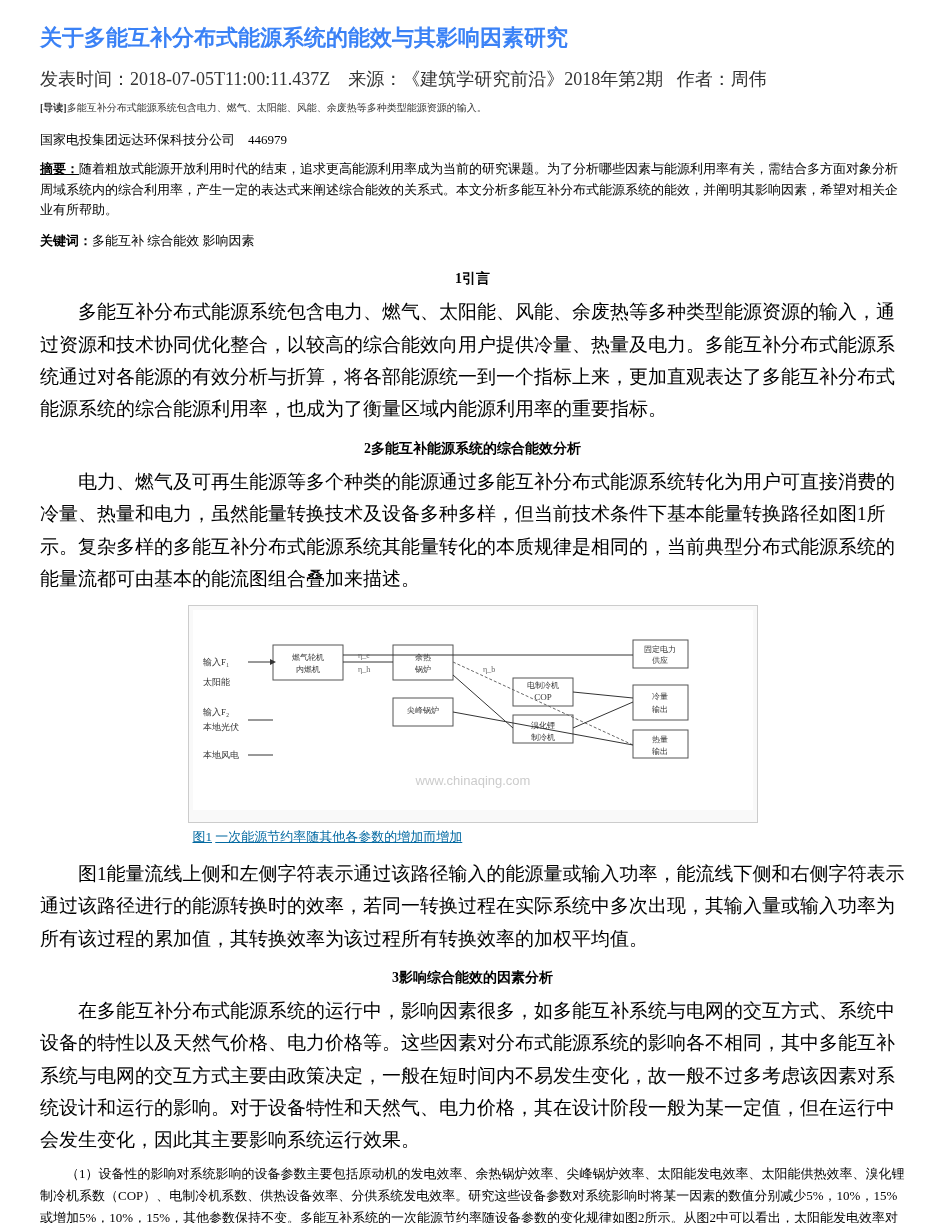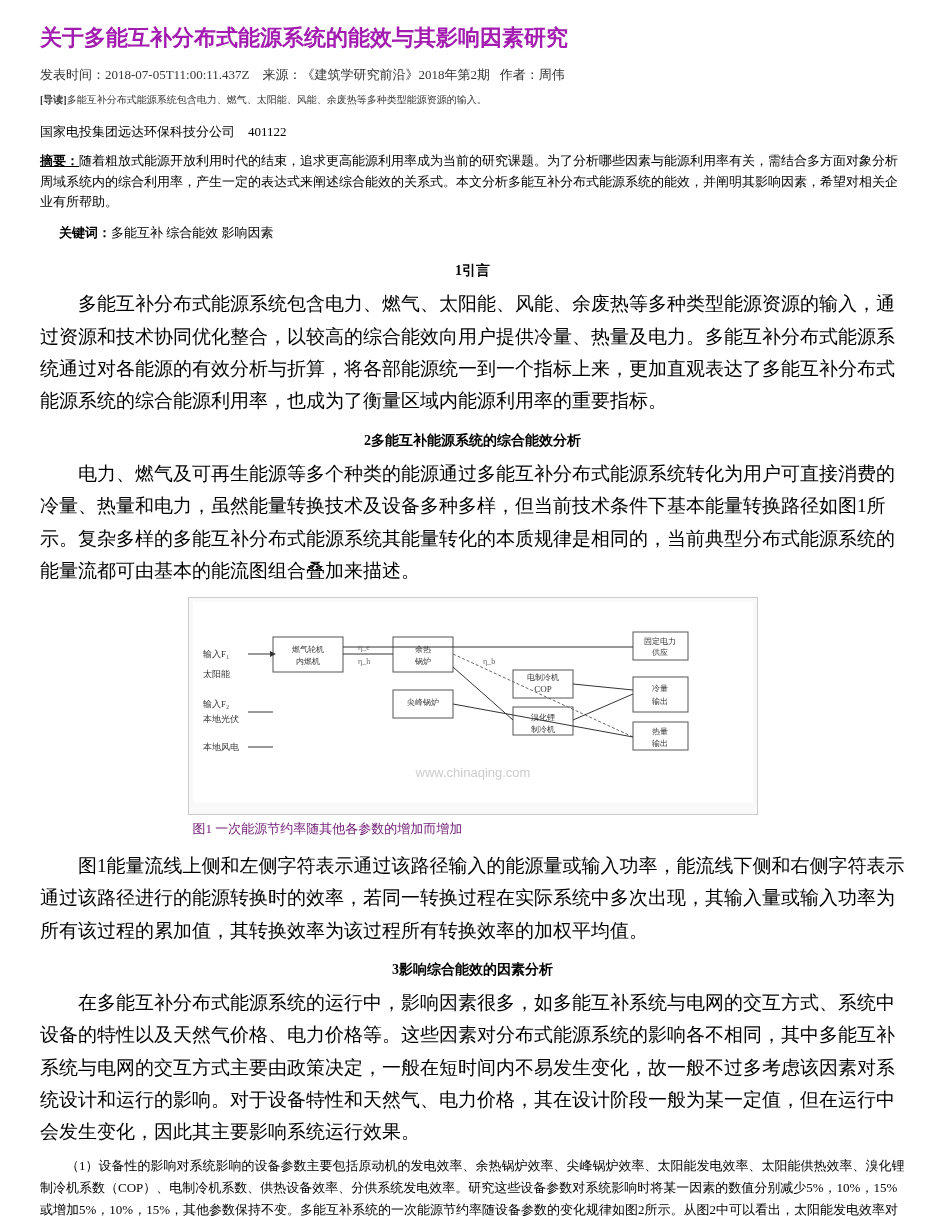--- a/index.html
+++ b/index.html
@@ -8,26 +8,26 @@
       font-size: 14px;
       color: #000;
       background: #fff;
       width: 945px;
       padding: 20px 40px 40px 40px;
       line-height: 1.6;
     }
     h1.main-title {
       font-size: 22px;
       font-weight: bold;
-      color: #a21caf;
+      color: #3b82f6;
       margin-bottom: 10px;
       font-family: "SimHei", "黑体", sans-serif;
     }
     .meta-line {
-      font-size: 13px;
+      font-size: 18px;
       color: #333;
       margin-bottom: 6px;
     }
     .guide-line {
       font-size: 10px;
       color: #333;
       margin-bottom: 14px;
     }
     .guide-line span.bracket {
       font-weight: bold;
@@ -44,36 +44,36 @@
     .abstract-section .label {
       font-weight: bold;
       text-decoration: underline;
     }
     .keywords-section {
       font-size: 13px;
       margin-bottom: 16px;
     }
     .keywords-section .label {
       font-weight: bold;
-      margin-left: 19px;
     }
     .section-title {
       font-size: 14px;
       font-weight: bold;
       margin: 12px 0 6px 0;
       text-align: center;
     }
     .paragraph {
       font-size: 19px;
       text-indent: 2em;
       margin-bottom: 6px;
       line-height: 1.7;
     }
     .underline-blue {
-      color: #701a75;
+      color: #0369a1;
+      text-decoration: underline;
     }
     .figure-container {
       margin: 10px 0;
       text-align: center;
     }
     .figure-box {
       border: 1px solid #ccc;
       display: inline-block;
       padding: 4px;
       background: #f9f9f9;
@@ -125,21 +125,21 @@
   <span>发表时间：</span><span>2018-07-05T11:00:11.437Z</span>&nbsp;&nbsp;&nbsp;
   <span>来源：</span><span>《建筑学研究前沿》2018年第2期</span>&nbsp;&nbsp;
   <span>作者：</span><span>周伟</span>
 </div>
 
 <div class="guide-line">
   <span class="bracket">[导读]</span><span>多能互补分布式能源系统包含电力、燃气、太阳能、风能、余废热等多种类型能源资源的输入。</span>
 </div>
 
 <div class="org-line">
-  <span>国家电投集团远达环保科技分公司</span>&nbsp;&nbsp;&nbsp;&nbsp;<span>401122</span>
+  <span>国家电投集团远达环保科技分公司</span>&nbsp;&nbsp;&nbsp;&nbsp;<span>446979</span>
 </div>
 
 <div class="abstract-section">
   <span class="label">摘要：</span><span>随着粗放式能源开放利用时代的结束，追求更高能源利用率成为当前的研究课题。为了分析哪些因素与能源利用率有关，需结合多方面对象分析周域系统内的综合利用率，产生一定的表达式来阐述综合能效的关系式。本文分析多能互补分布式能源系统的能效，并阐明其影响因素，希望对相关企业有所帮助。</span>
 </div>
 
 <div class="keywords-section">
   <span class="label">关键词：</span><span>多能互补  综合能效  影响因素</span>
 </div>
 

